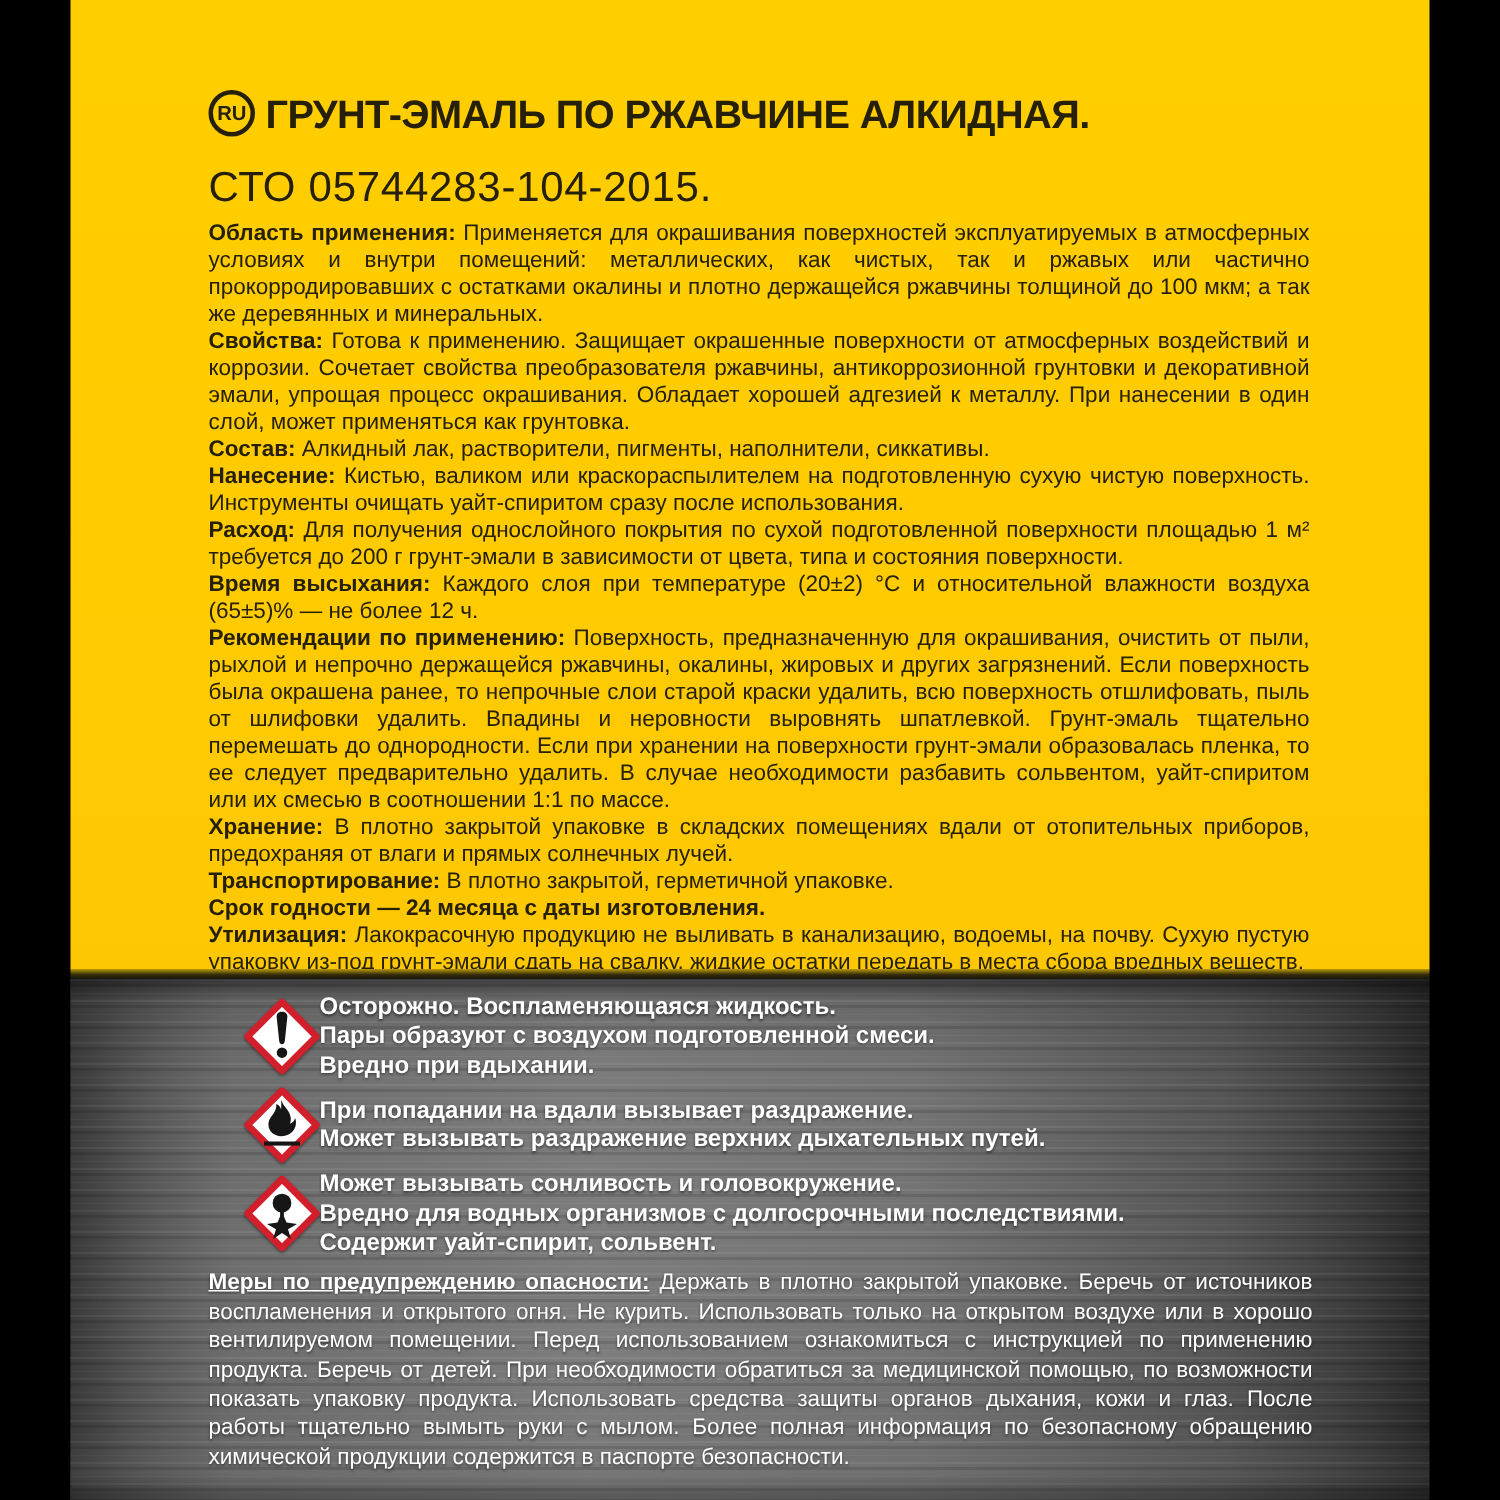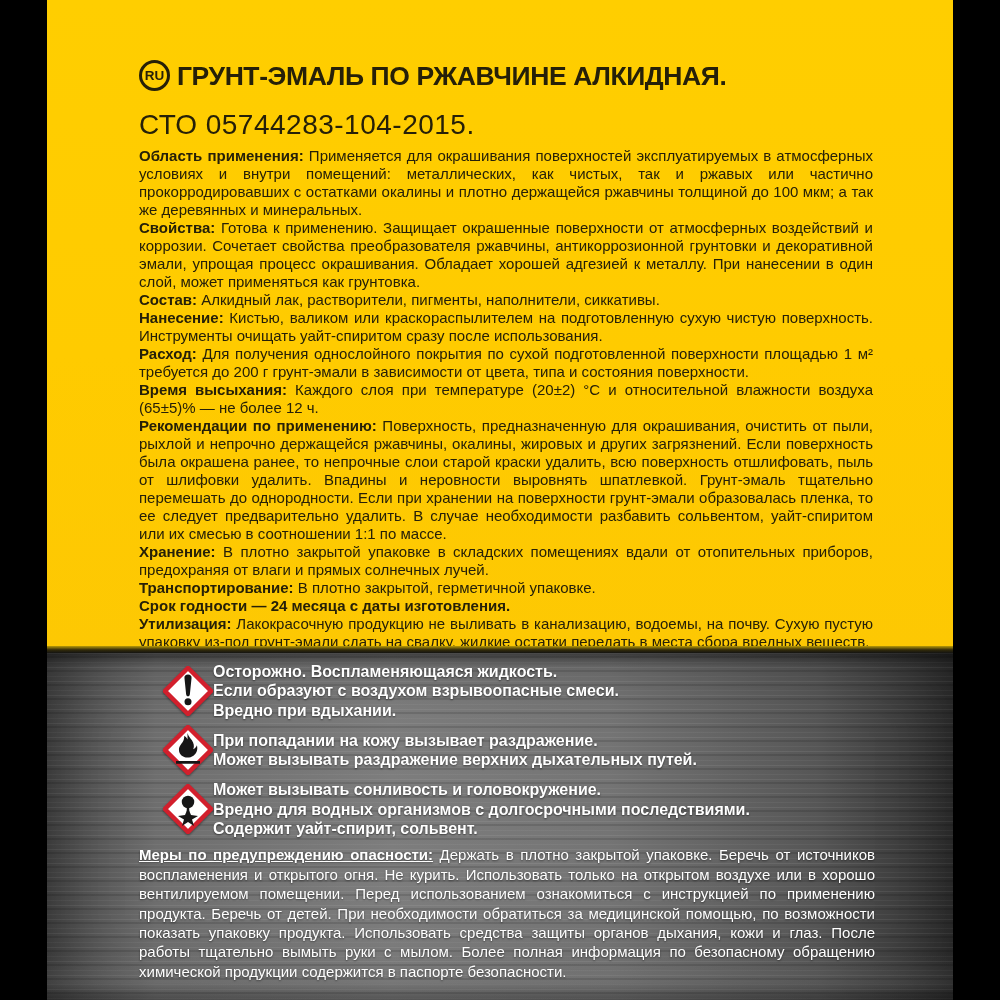--- a/index.html
+++ b/index.html
@@ -96,34 +96,34 @@
           <div class="hz-row">
             <span class="hz-icon">
               <svg viewBox="0 0 100 100" xmlns="http://www.w3.org/2000/svg">
     <polygon points="50,4 96,50 50,96 4,50" fill="#ffffff" stroke="#d21f2c" stroke-width="9"></polygon>
     <path d="M50 17c4.6 0 7.6 2.6 7.1 7.2l-3.3 31.6c-.3 3-1.6 4.6-3.8 4.6s-3.5-1.6-3.8-4.6l-3.3-31.6c-.5-4.6 2.5-7.2 7.1-7.2z" fill="#161616"></path>
     <circle cx="50" cy="71.5" r="7" fill="#161616"></circle>
   </svg>
             </span>
             <div class="hz-lines">
               <div class="hz-line">Осторожно. Воспламеняющаяся жидкость.</div>
-              <div class="hz-line">Если образуют с воздухом взрывоопасные смеси.</div>
+              <div class="hz-line">Пары образуют с воздухом подготовленной смеси.</div>
               <div class="hz-line">Вредно при вдыхании.</div>
             </div>
           </div>
           <div class="hz-row">
             <span class="hz-icon">
               <svg viewBox="0 0 100 100" xmlns="http://www.w3.org/2000/svg">
     <polygon points="50,4 96,50 50,96 4,50" fill="#ffffff" stroke="#d21f2c" stroke-width="9"></polygon>
     <path d="M49 16c1.6 7 5.8 10 8.8 14.7 3.7 5.7 5.4 12 2.7 17.6 3.8-1.5 6.2-4.3 7.2-7.7 2.6 8.6-.4 16.4-6.8 20.7-3.8 2.6-7.8 3.7-12 3.7-9 0-17-6.2-17-15.6 0-7.6 5.2-11.4 8-16.6 1.9-3.4 2.9-7.4 2.4-10.9 2.9.8 5.3 3.3 6.7 7.1z" fill="#161616"></path>
     <rect x="26" y="72" width="48" height="5.5" fill="#161616"></rect>
   </svg>
             </span>
             <div class="hz-lines">
-              <div class="hz-line">При попадании на кожу вызывает  раздражение.</div>
+              <div class="hz-line">При попадании на вдали вызывает  раздражение.</div>
               <div class="hz-line">Может вызывать раздражение верхних дыхательных путей.</div>
             </div>
           </div>
           <div class="hz-row">
             <span class="hz-icon">
               <svg viewBox="0 0 100 100" xmlns="http://www.w3.org/2000/svg">
     <polygon points="50,4 96,50 50,96 4,50" fill="#ffffff" stroke="#d21f2c" stroke-width="9"></polygon>
     <circle cx="50" cy="36" r="12.5" fill="#161616"></circle>
     <rect x="47.5" y="45" width="5" height="12" fill="#161616"></rect>
     <path d="M50 48 L56 62 L70 64 L58 71 L62 84 L50 76 L38 84 L42 71 L30 64 L44 62 Z" fill="#161616"></path>

